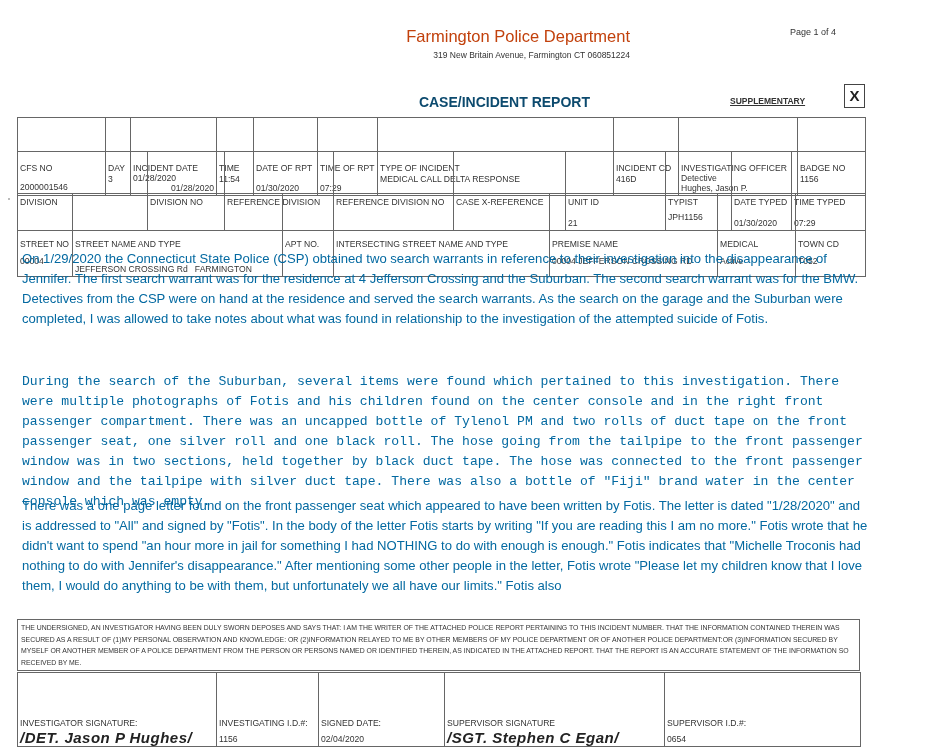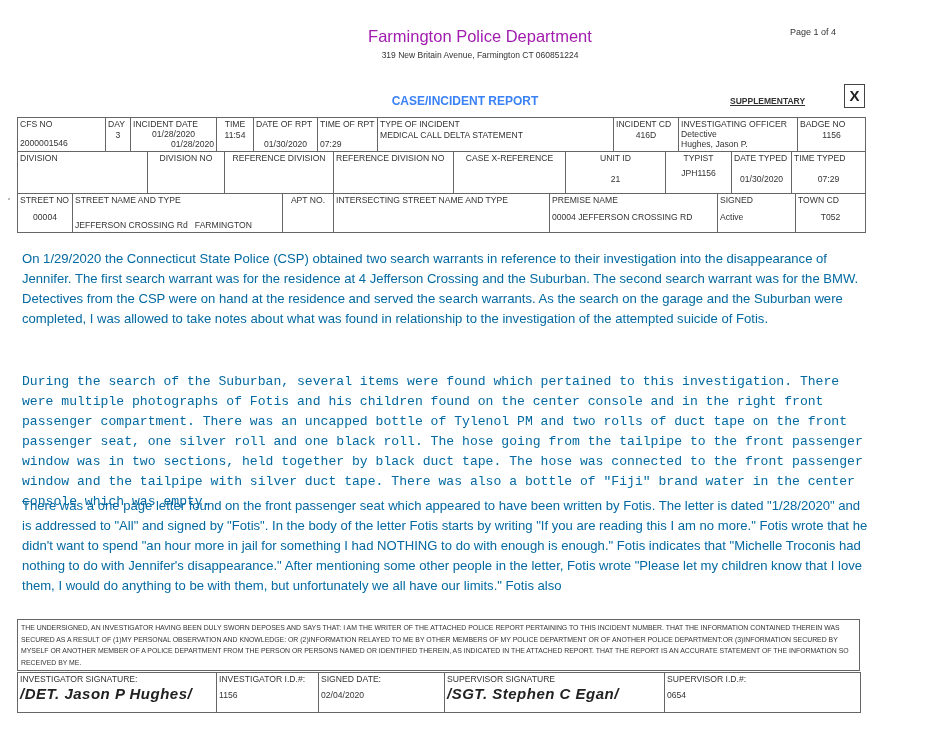--- a/index.html
+++ b/index.html
@@ -1,32 +1,32 @@
 <!DOCTYPE html>
 <html><head>
 <meta charset="utf-8">
 <style>
   * { box-sizing: border-box; margin: 0; padding: 0; }
   html, body { width: 935px; height: 748px; background: #ffffff; overflow: hidden; }
   body { font-family: "Liberation Sans", sans-serif; color: #1a1a1a; position: relative; }
 
   .header { position: absolute; left: 0; top: 0; width: 935px; height: 110px; }
-  .agency { position: absolute; left: 330px; width: 300px; top: 27px; text-align: center; font-size: 16.5px; color: #a21caf; }
-  .address { position: absolute; left: 330px; width: 300px; top: 50px; text-align: center; font-size: 8.5px; color: #333; }
+  .agency { position: absolute; left: 330px; width: 300px; top: 27px; text-align: right; font-size: 16.5px; color: #c2410c; }
+  .address { position: absolute; left: 330px; width: 300px; top: 50px; text-align: right; font-size: 8.5px; color: #333; }
   .phone { position: absolute; left: 330px; width: 300px; top: 64px; text-align: center; font-size: 8.5px; color: #333; }
   .pagenum { position: absolute; left: 790px; top: 27px; font-size: 9px; color: #333; }
-  .report-title { position: absolute; left: 340px; width: 250px; top: 94px; text-align: center; font-size: 12px; font-weight: bold; color: #3b82f6; }
+  .report-title { position: absolute; left: 340px; width: 250px; top: 94px; text-align: right; font-size: 14px; font-weight: bold; color: #0c4a6e; }
   .supp { position: absolute; left: 730px; top: 96px; font-size: 8.5px; font-weight: bold; color: #333; text-decoration: underline; }
   .xbox { position: absolute; left: 844px; top: 84px; width: 21px; height: 24px; border: 1px solid #444; font-size: 15px; font-weight: bold; text-align: center; line-height: 22px; color: #222; }
 
   table.form { position: absolute; left: 17px; border-collapse: collapse; table-layout: fixed; font-size: 8.6px; color: #333; }
   table.form td { border: 1px solid #666; vertical-align: top; padding: 1px 2px; line-height: 11px; white-space: nowrap; overflow: hidden; }
-  .lbl { display: block; }
+  .lbl { display: block; margin-top: 44px; }
   .val { display: block; }
-  .ctr { text-align: center; }
+  .ctr { text-align: left; }
 
   #row1 { top: 117px; width: 848px; }
   #row1 td { height: 34px; }
   #row2 { top: 151px; width: 848px; }
   #row2 td { height 42px; height: 42px; }
   #row3 { top: 193px; width: 848px; }
   #row3 td { height: 36px; }
 
   .narrative { position: absolute; left: 22px; width: 850px; font-size: 13.1px; line-height: 20px; color: #0369a1; }
   #p1 { top: 249px; }
@@ -91,21 +91,21 @@
     <td>
       <span class="lbl">DATE OF RPT</span>
       <span class="val ctr" style="margin-top:9px">01/30/2020</span>
     </td>
     <td>
       <span class="lbl">TIME OF RPT</span>
       <span class="val" style="margin-top:9px">07:29</span>
     </td>
     <td>
       <span class="lbl">TYPE OF INCIDENT</span>
-      <span class="val">MEDICAL CALL DELTA STATEMENT</span>
+      <span class="val">MEDICAL CALL DELTA RESPONSE</span>
     </td>
     <td>
       <span class="lbl">INCIDENT CD</span>
       <span class="val ctr">416D</span>
     </td>
     <td>
       <span class="lbl">INVESTIGATING OFFICER</span>
       <span class="val" style="line-height:9px">Detective</span>
       <span class="val" style="line-height:11px">Hughes,  Jason P.</span>
     </td>
@@ -197,21 +197,21 @@
     </td>
     <td>
       <span class="lbl">INTERSECTING STREET NAME AND TYPE</span>
       <span class="val"></span>
     </td>
     <td>
       <span class="lbl">PREMISE NAME</span>
       <span class="val" style="margin-top:6px">00004 JEFFERSON CROSSING RD</span>
     </td>
     <td>
-      <span class="lbl">SIGNED</span>
+      <span class="lbl">MEDICAL</span>
       <span class="val" style="margin-top:6px">Active</span>
     </td>
     <td>
       <span class="lbl">TOWN CD</span>
       <span class="val ctr" style="margin-top:6px">T052</span>
     </td>
   </tr>
 </tbody>
   </table>
 
@@ -229,21 +229,21 @@
       <col style="width:220px">
       <col style="width:196px">
   </colgroup>
   <tbody>
       <tr>
     <td>
       <span class="lbl">INVESTIGATOR SIGNATURE:</span>
       <span class="sig-val">/DET. Jason P Hughes/</span>
     </td>
     <td>
-      <span class="lbl">INVESTIGATOR I.D.#:</span>
+      <span class="lbl">INVESTIGATING I.D.#:</span>
       <span class="small-val">1156</span>
     </td>
     <td>
       <span class="lbl">SIGNED DATE:</span>
       <span class="small-val">02/04/2020</span>
     </td>
     <td>
       <span class="lbl">SUPERVISOR SIGNATURE</span>
       <span class="sig-val">/SGT. Stephen C Egan/</span>
     </td>

